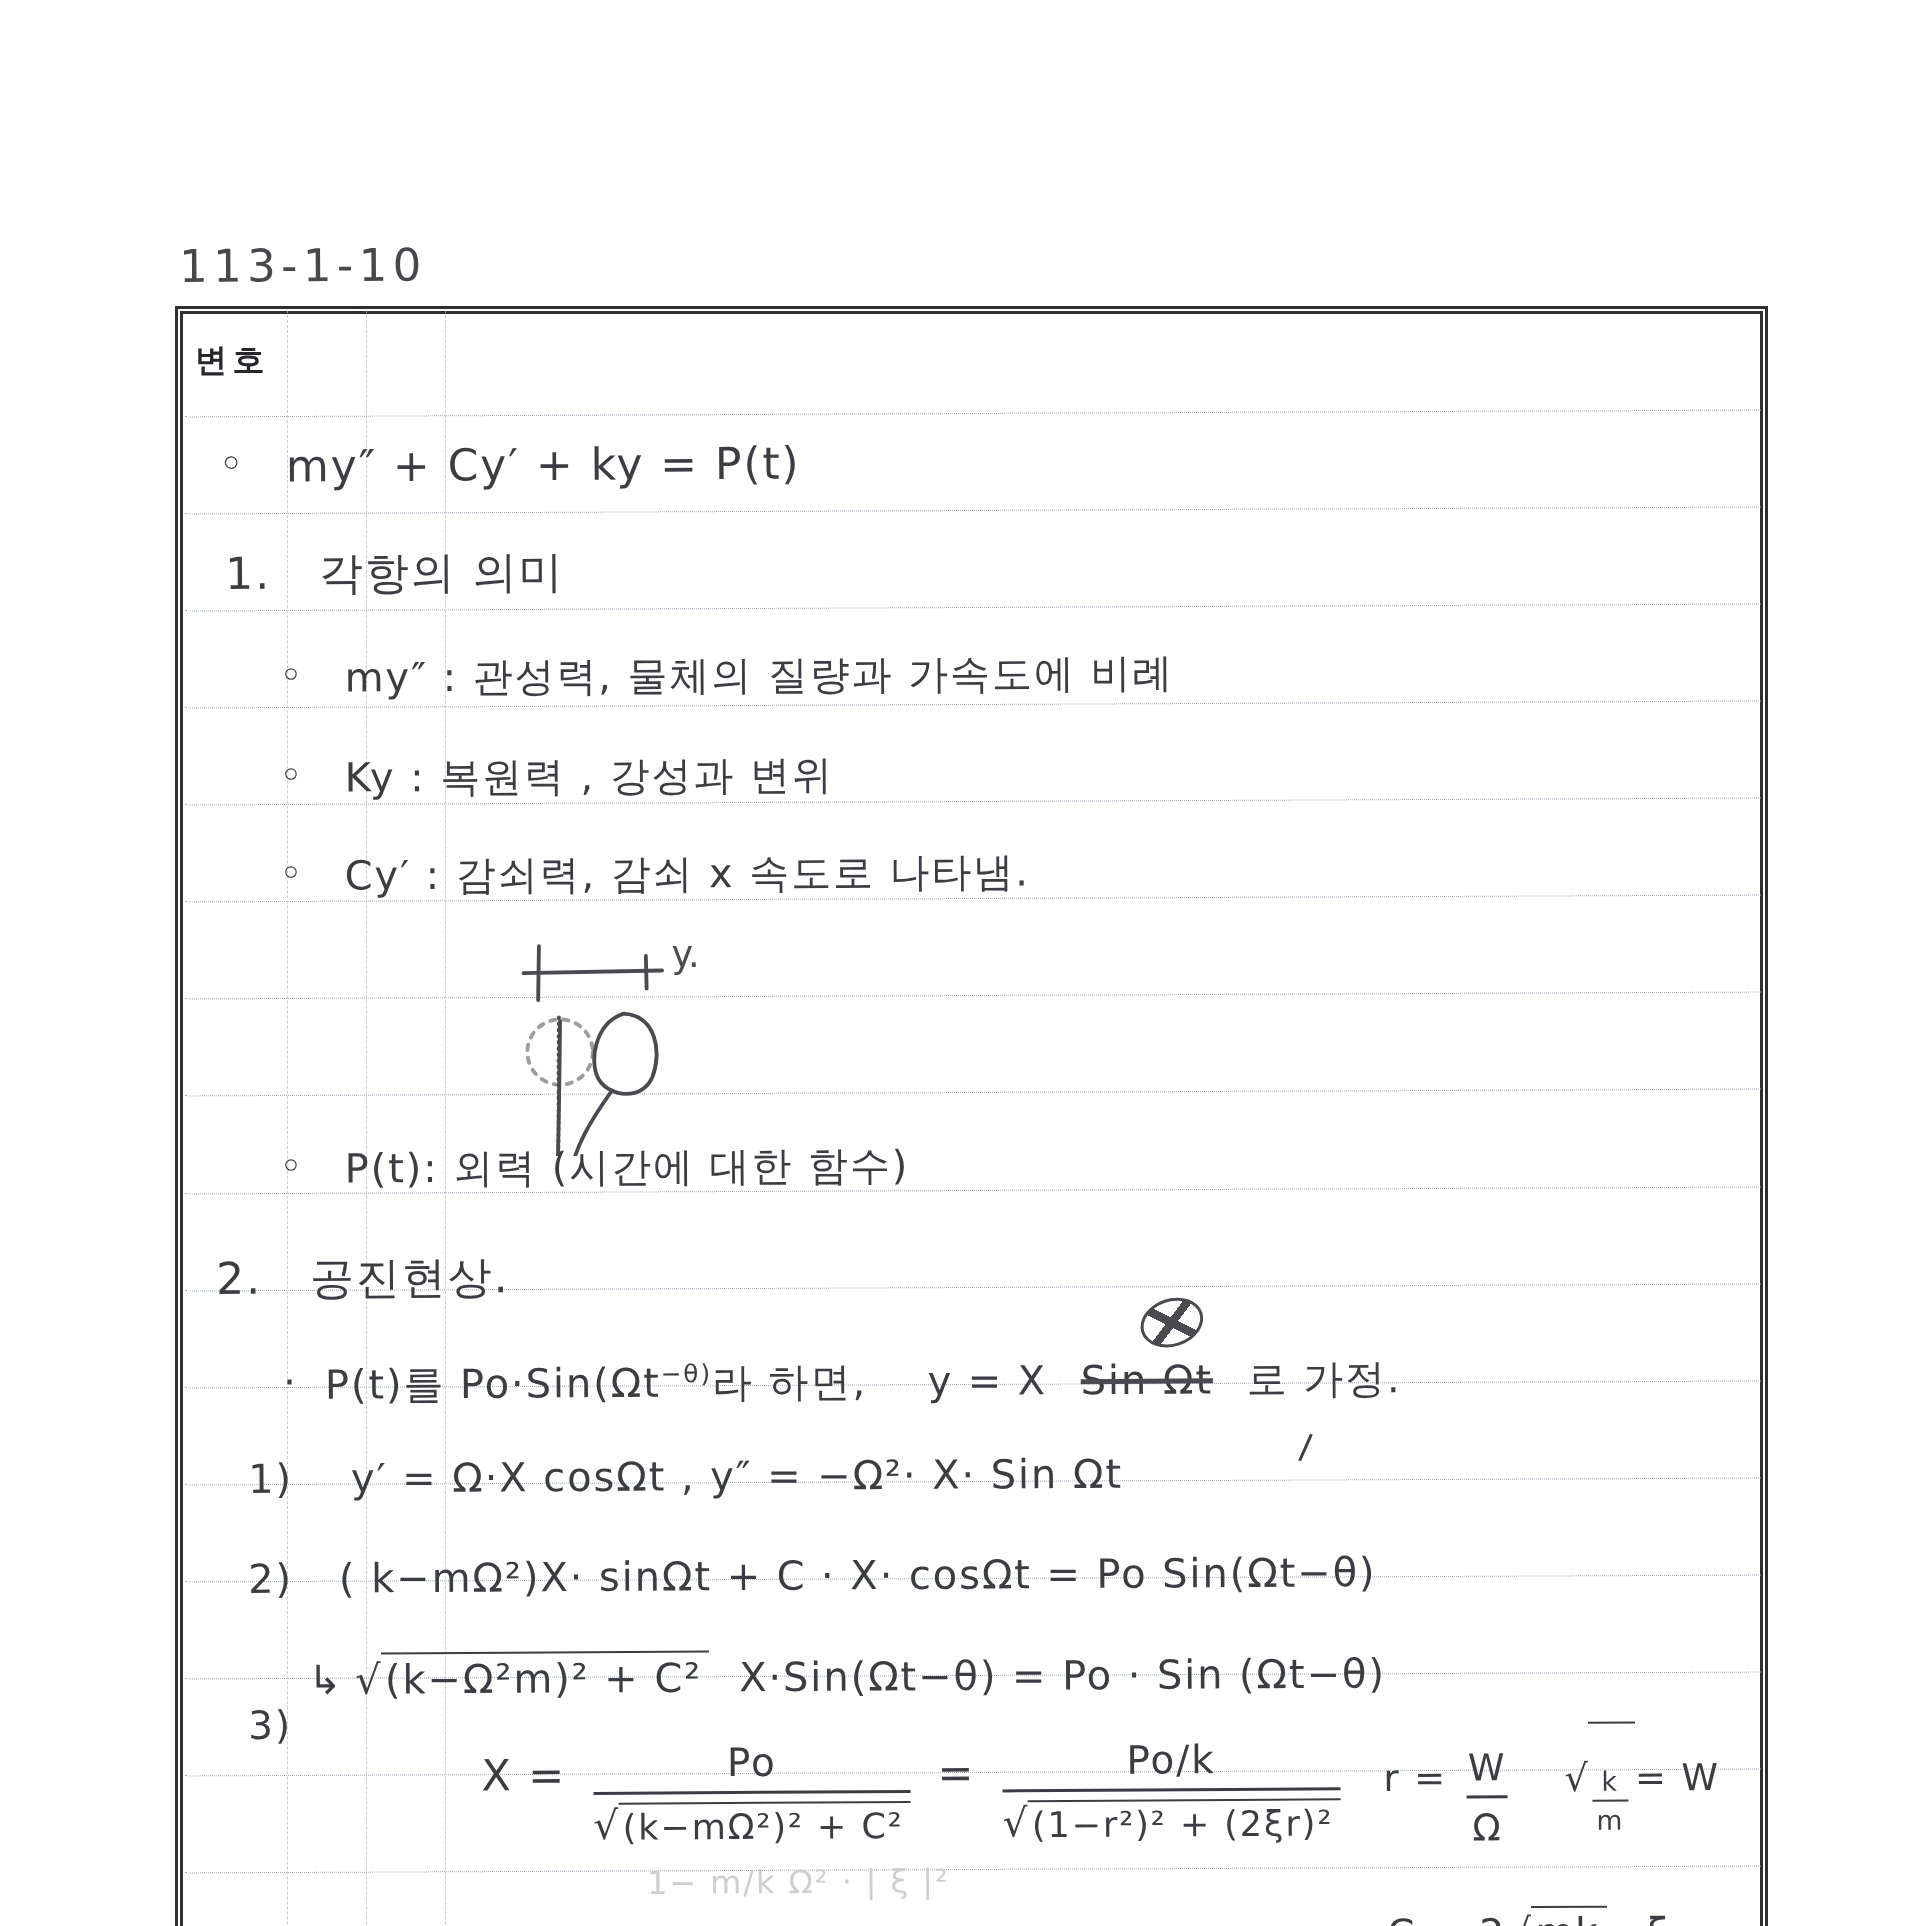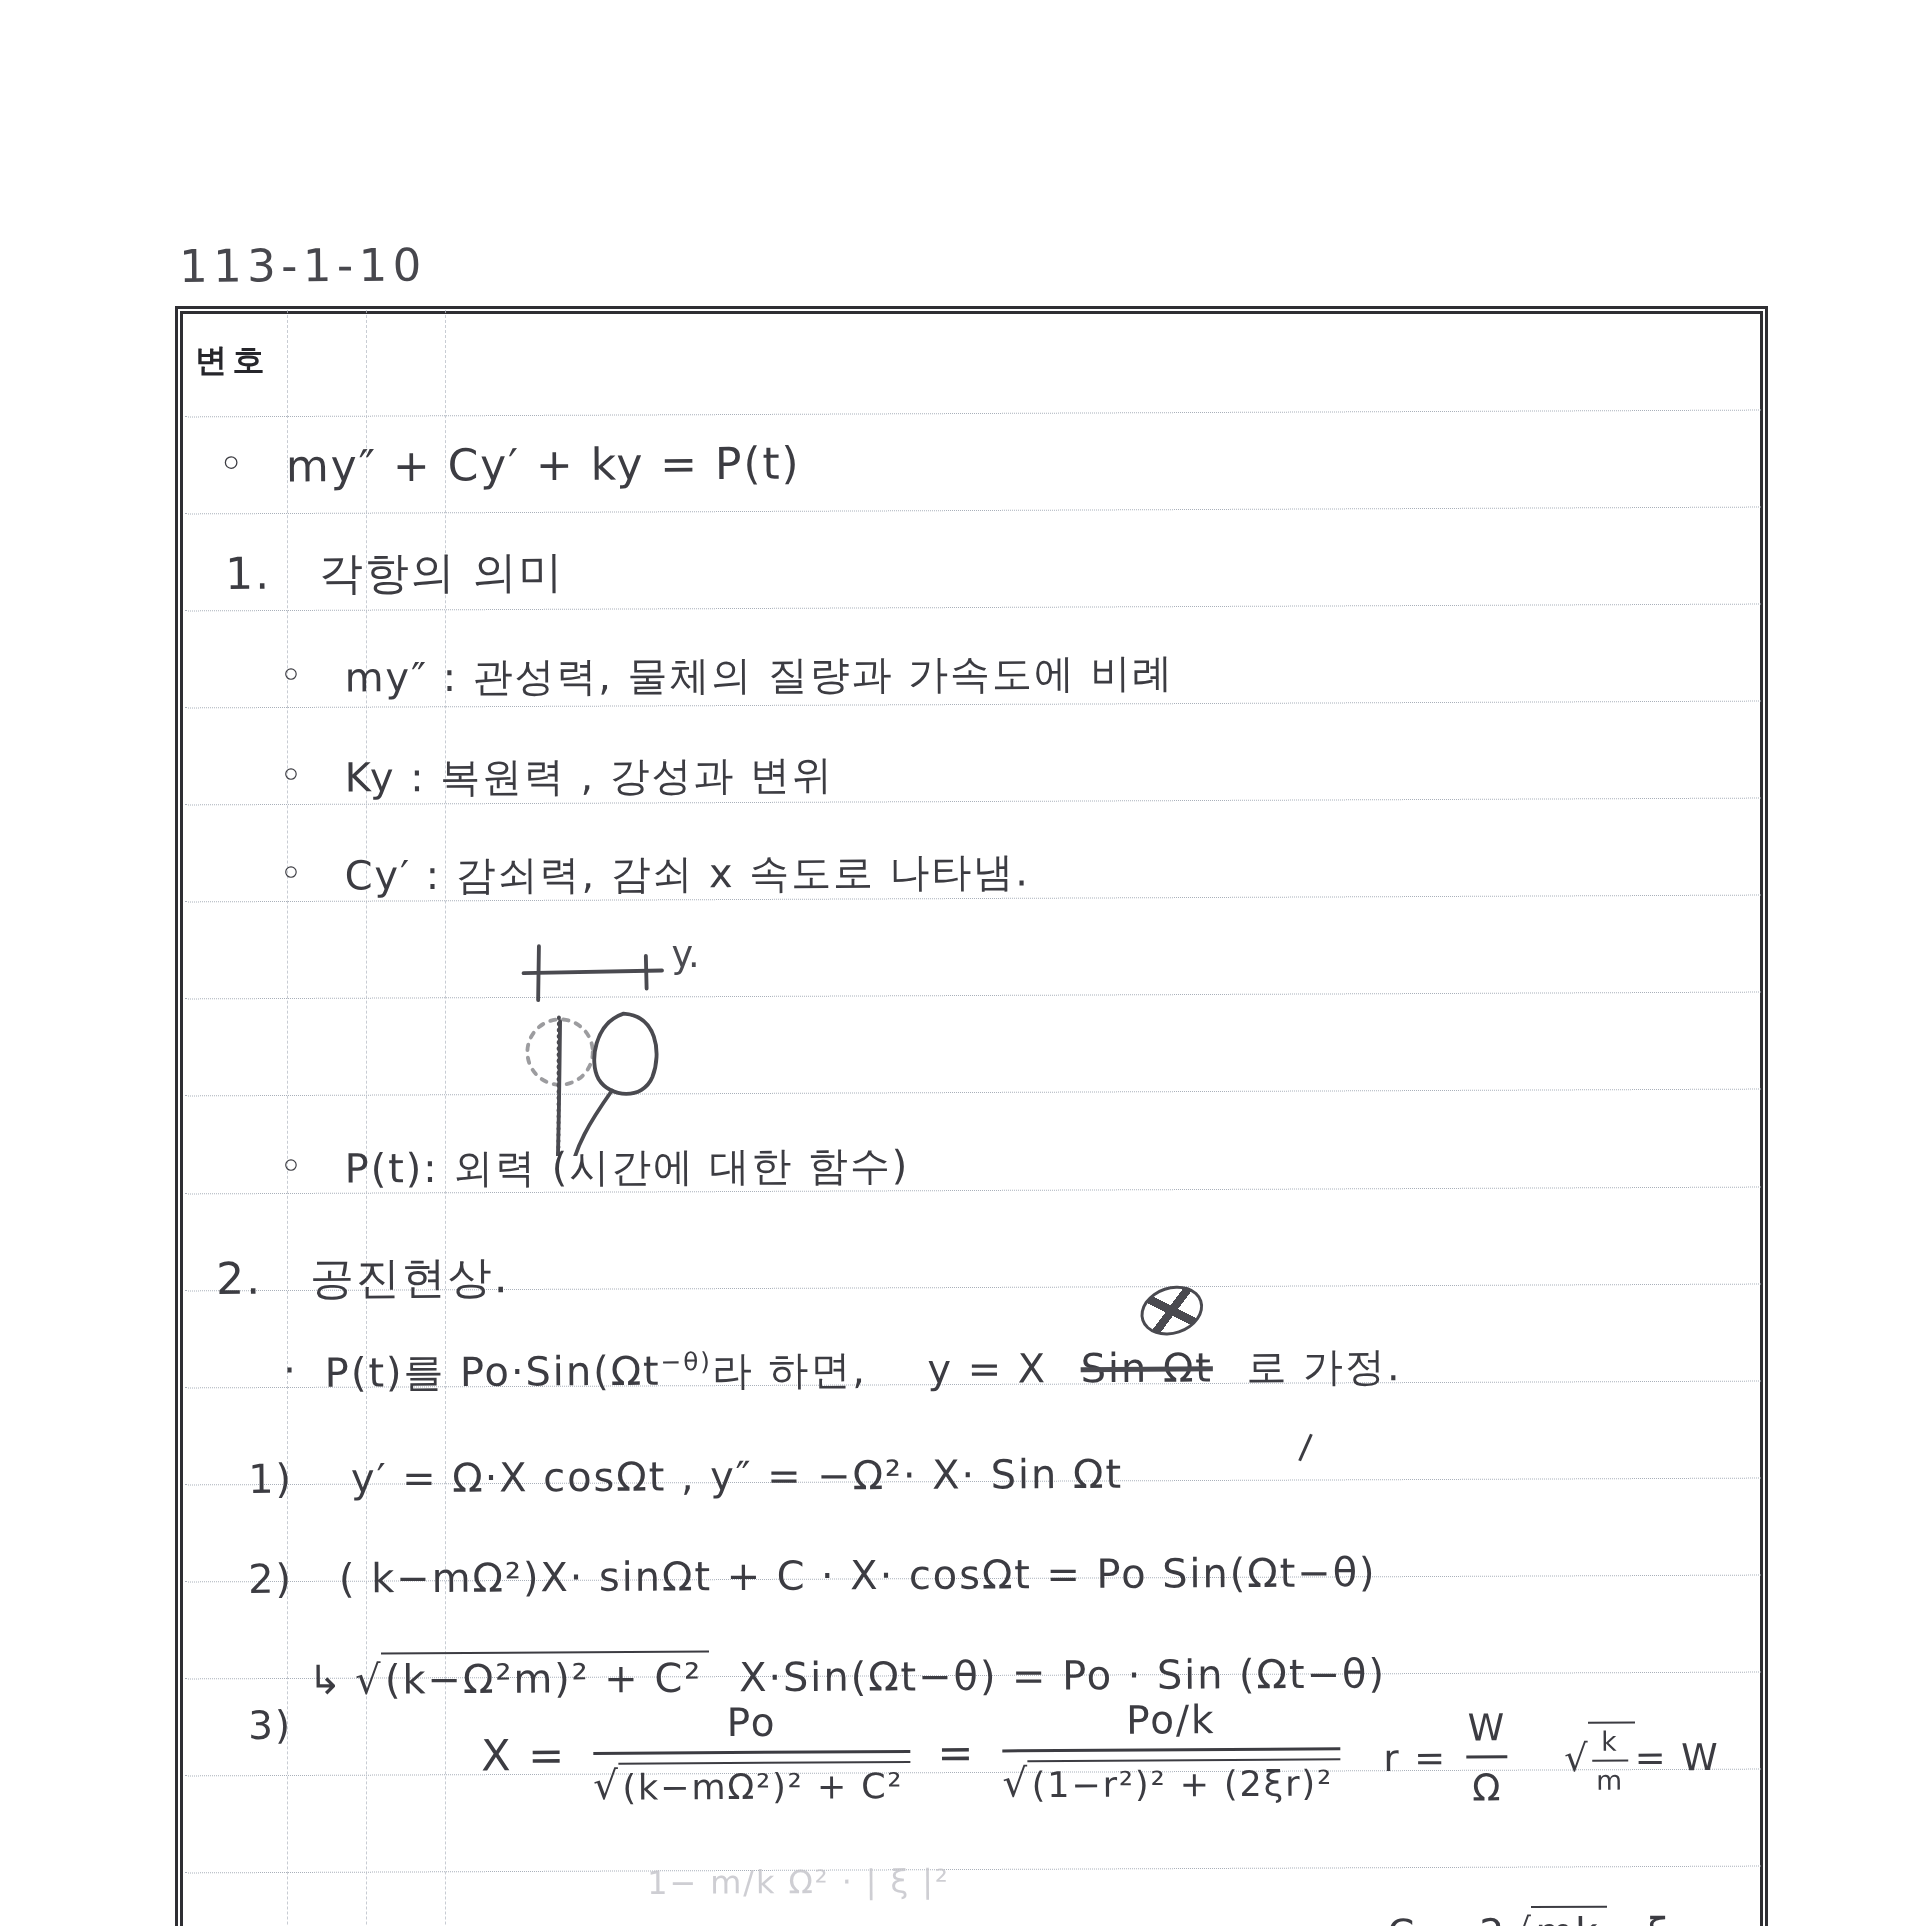--- a/index.html
+++ b/index.html
@@ -15,27 +15,27 @@
           border-left:1.2px dashed #b6bcc5;opacity:.75;}
   .header-label{position:absolute;left:195px;top:339px;font-size:32px;font-weight:bold;
                 color:#26262b;letter-spacing:5.4px;}
   .code{left:179px;top:240px;font-size:45px;letter-spacing:5.4px;color:#47474d;}
   .b{display:inline-block;margin-right:40px;transform:translateY(-3.1px);}
   .num-mr{margin-right:48px;}
   .sq{display:inline-block;margin-right:-1.5px;}
   .rad{display:inline-block;border-top:2.7px solid currentColor;padding:2.3px 7px 0 3.9px;}
   .frac{display:inline-flex;flex-direction:column;align-items:center;text-align:center;
         vertical-align:middle;}
-  .frac .fnum{padding:0 5.4px 6.2px;}
+  .frac .fnum{padding:0 5.4px 6.2px;margin-top:40px;}
   .frac .fden{border-top:3.1px solid currentColor;padding-top:7.7px;display:inline-flex;
               align-items:flex-start;}
   .frac.mini{font-size:.72em;vertical-align:middle;}
   .frac.mini .fnum{padding:0 3.1px 2.3px;}
   .frac.mini .fden{border-top:2.3px solid currentColor;padding-top:3.1px;}
-  .strikewrap{position:relative;display:inline-block;margin:4px 19px;}
+  .strikewrap{position:relative;display:inline-block;margin:16px 19px;}
   .strike{text-decoration:line-through;text-decoration-thickness:4.6px;
           text-decoration-color:#4a4a50;}
   .scribble{position:absolute;left:45%;top:-58px;width:58px;height:42px;
             border:3.5px solid #4a4a50;border-radius:50%;transform:rotate(-18deg);
             background:
               linear-gradient(45deg,transparent 44%,#4a4a50 44% 56%,transparent 56%),
               linear-gradient(-35deg,transparent 44%,#4a4a50 44% 56%,transparent 56%);}
   .tickmark{position:absolute;left:1304px;top:1433px;width:0;height:29px;
             border-left:3.9px solid #3c3c42;transform:rotate(24deg);}
   .pencil{color:#c3c3c9;opacity:.8;}

